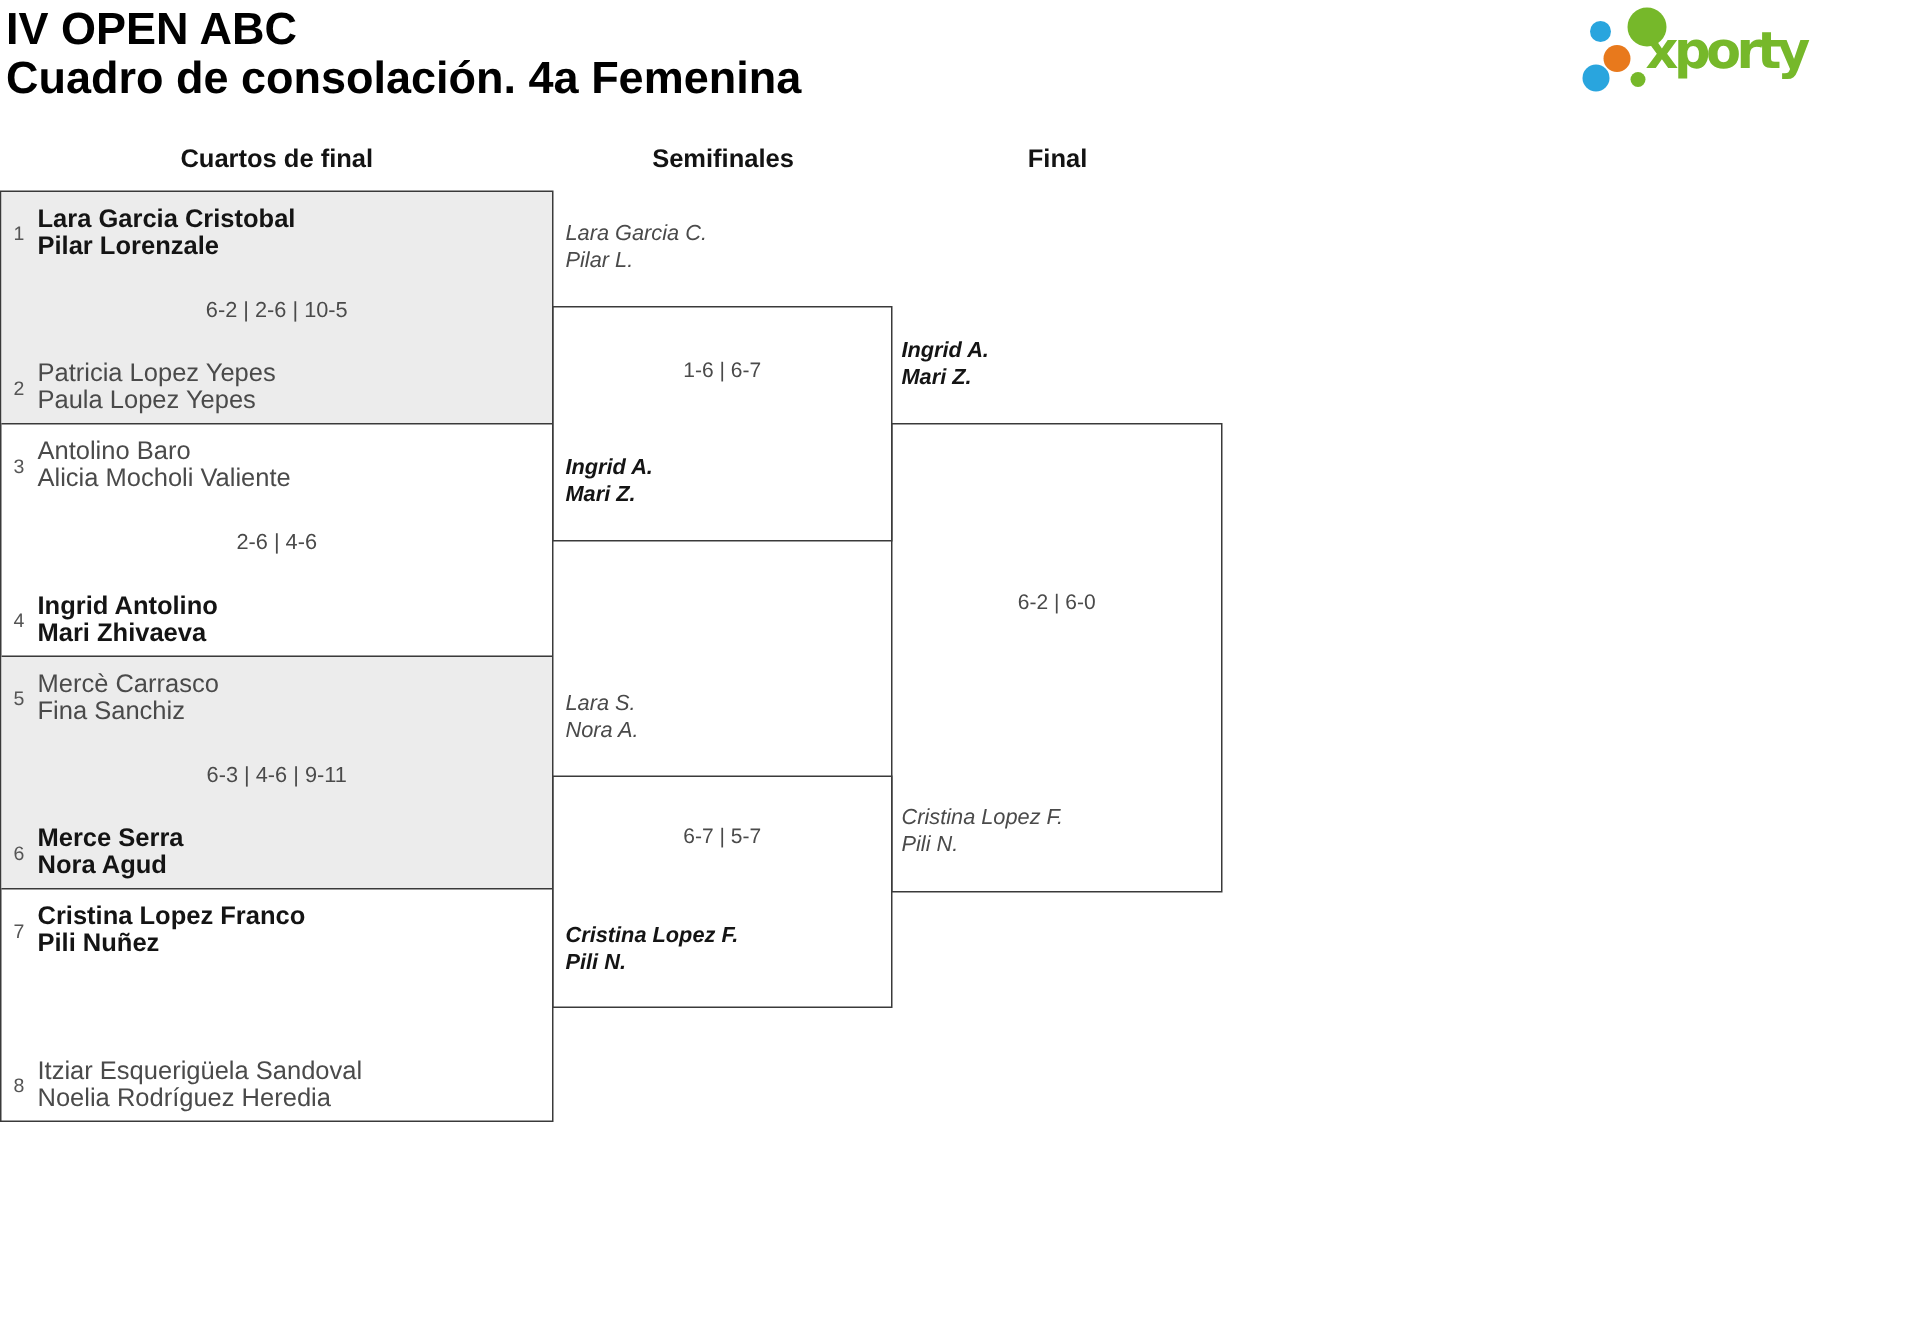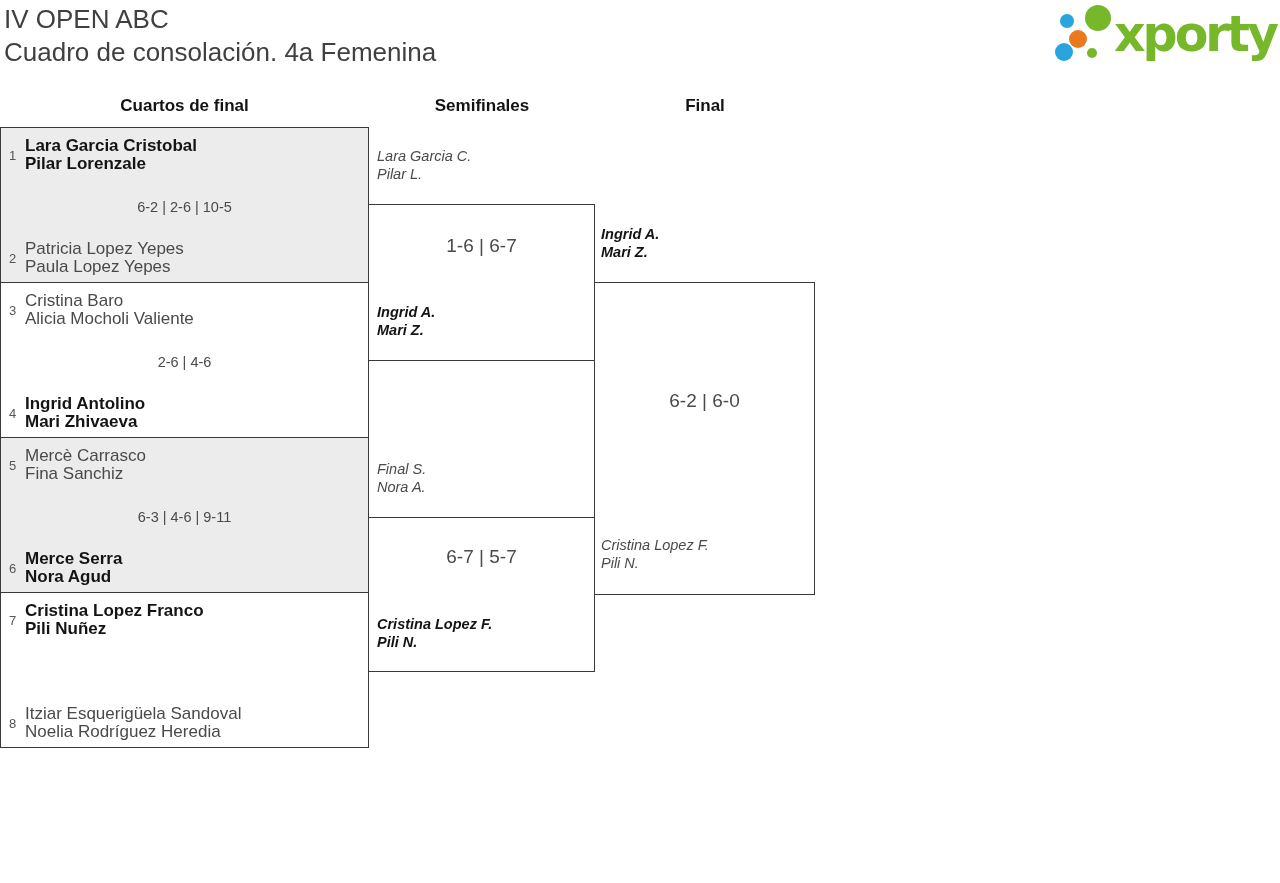--- a/index.html
+++ b/index.html
@@ -1,31 +1,31 @@
 <!DOCTYPE html>
 <html><head>
 <meta charset="utf-8">
 <style>
   html,body{margin:0;padding:0;background:#fff;}
   .page{position:relative;width:1280px;height:883px;background:#fff;overflow:hidden;
         font-family:"Liberation Sans",sans-serif;color:#4a4a4a;}
 
   
-  .title{position:absolute;left:4px;top:3px;font-size:26px;line-height:33px;
-         font-weight:400;color:#404040;white-space:nowrap;}
+  .title{position:absolute;left:4px;top:3px;font-size:30px;line-height:33px;
+         font-weight:700;color:#000000;white-space:nowrap;}
 
   .logo{position:absolute;left:1050px;top:0;width:230px;height:70px;}
   .dot{position:absolute;border-radius:50%;}
   .dot-blue-1{left:10px;top:14px;width:14px;height:14px;}
   .dot-green-big{left:35px;top:5px;width:26px;height:26px;}
   .dot-orange{left:19px;top:30px;width:18px;height:18px;}
   .dot-blue-2{left:5px;top:43px;width:18px;height:18px;}
   .dot-green-small{left:37px;top:48px;width:10px;height:10px;}
-  .logo-text{position:absolute;left:64px;top:10px;font-family:"DejaVu Sans",sans-serif;
-             font-weight:700;font-size:49px;line-height:49px;letter-spacing:-3px;text-align:center;}
+  .logo-text{position:absolute;left:47px;top:10px;font-family:"DejaVu Sans",sans-serif;
+             font-weight:700;font-size:34px;line-height:49px;letter-spacing:-3px;text-align:center;}
 
   
   .round-header{position:absolute;top:96px;font-size:17px;font-weight:700;
                 color:#131313;text-align:center;}
   .rh-qf{left:0;width:369px;}
   .rh-sf{left:369px;width:226px;}
   .rh-f{left:595px;width:220px;}
 
   
   .qf-wrap{position:absolute;left:0;top:127px;width:369px;height:621px;
@@ -44,21 +44,21 @@
 
   .score{font-size:14.5px;line-height:18px;color:#4a4a4a;text-align:center;}
   .qf-box .score{position:absolute;left:0;top:70px;width:100%;}
 
   
   .match-box{position:absolute;box-sizing:border-box;border:1px solid #3a3a3a;}
   .sf1-box{left:368px;top:204px;width:227px;height:157px;}
   .sf2-box{left:368px;top:517px;width:227px;height:155px;}
   .final-box{left:594px;top:282px;width:221px;height:313px;}
 
-  .float-score{position:absolute;font-size:19px;line-height:18px;color:#4a4a4a;
+  .float-score{position:absolute;font-size:14px;line-height:18px;color:#4a4a4a;
                text-align:center;}
   .fs-sf1{left:368px;top:237px;width:227px;}
   .fs-sf2{left:368px;top:548px;width:227px;}
   .fs-final{left:594px;top:392px;width:221px;}
 
   .float-label{position:absolute;font-size:14.5px;line-height:18px;color:#4a4a4a;}
   .float-label div{white-space:nowrap;font-style:italic;}
   .float-label.bold div{font-weight:700;color:#141414;}
   .fl-sf1-top{left:377px;top:147px;}
   .fl-sf1-bottom{left:377px;top:303px;}
@@ -107,21 +107,21 @@
           <div class="name">Patricia Lopez Yepes</div>
           <div class="name">Paula Lopez Yepes</div>
         </div>
       </div>
     </div>
 
     <div class="qf-box">
       <div class="team team-a">
         <span class="seed">3</span>
         <div class="names">
-          <div class="name">Cristina Baro</div>
+          <div class="name">Antolino Baro</div>
           <div class="name">Alicia Mocholi Valiente</div>
         </div>
       </div>
       <div class="score">2-6 | 4-6</div>
       <div class="team team-b">
         <span class="seed">4</span>
         <div class="names bold">
           <div class="name">Ingrid Antolino</div>
           <div class="name">Mari Zhivaeva</div>
         </div>
@@ -171,21 +171,21 @@
 
   <div class="float-label fl-sf1-top">
     <div>Lara Garcia C.</div>
     <div>Pilar L.</div>
   </div>
   <div class="float-label fl-sf1-bottom bold">
     <div>Ingrid A.</div>
     <div>Mari Z.</div>
   </div>
   <div class="float-label fl-sf2-top">
-    <div>Final S.</div>
+    <div>Lara S.</div>
     <div>Nora A.</div>
   </div>
   <div class="float-label fl-sf2-bottom bold">
     <div>Cristina Lopez F.</div>
     <div>Pili N.</div>
   </div>
   <div class="float-label fl-final-top bold">
     <div>Ingrid A.</div>
     <div>Mari Z.</div>
   </div>

